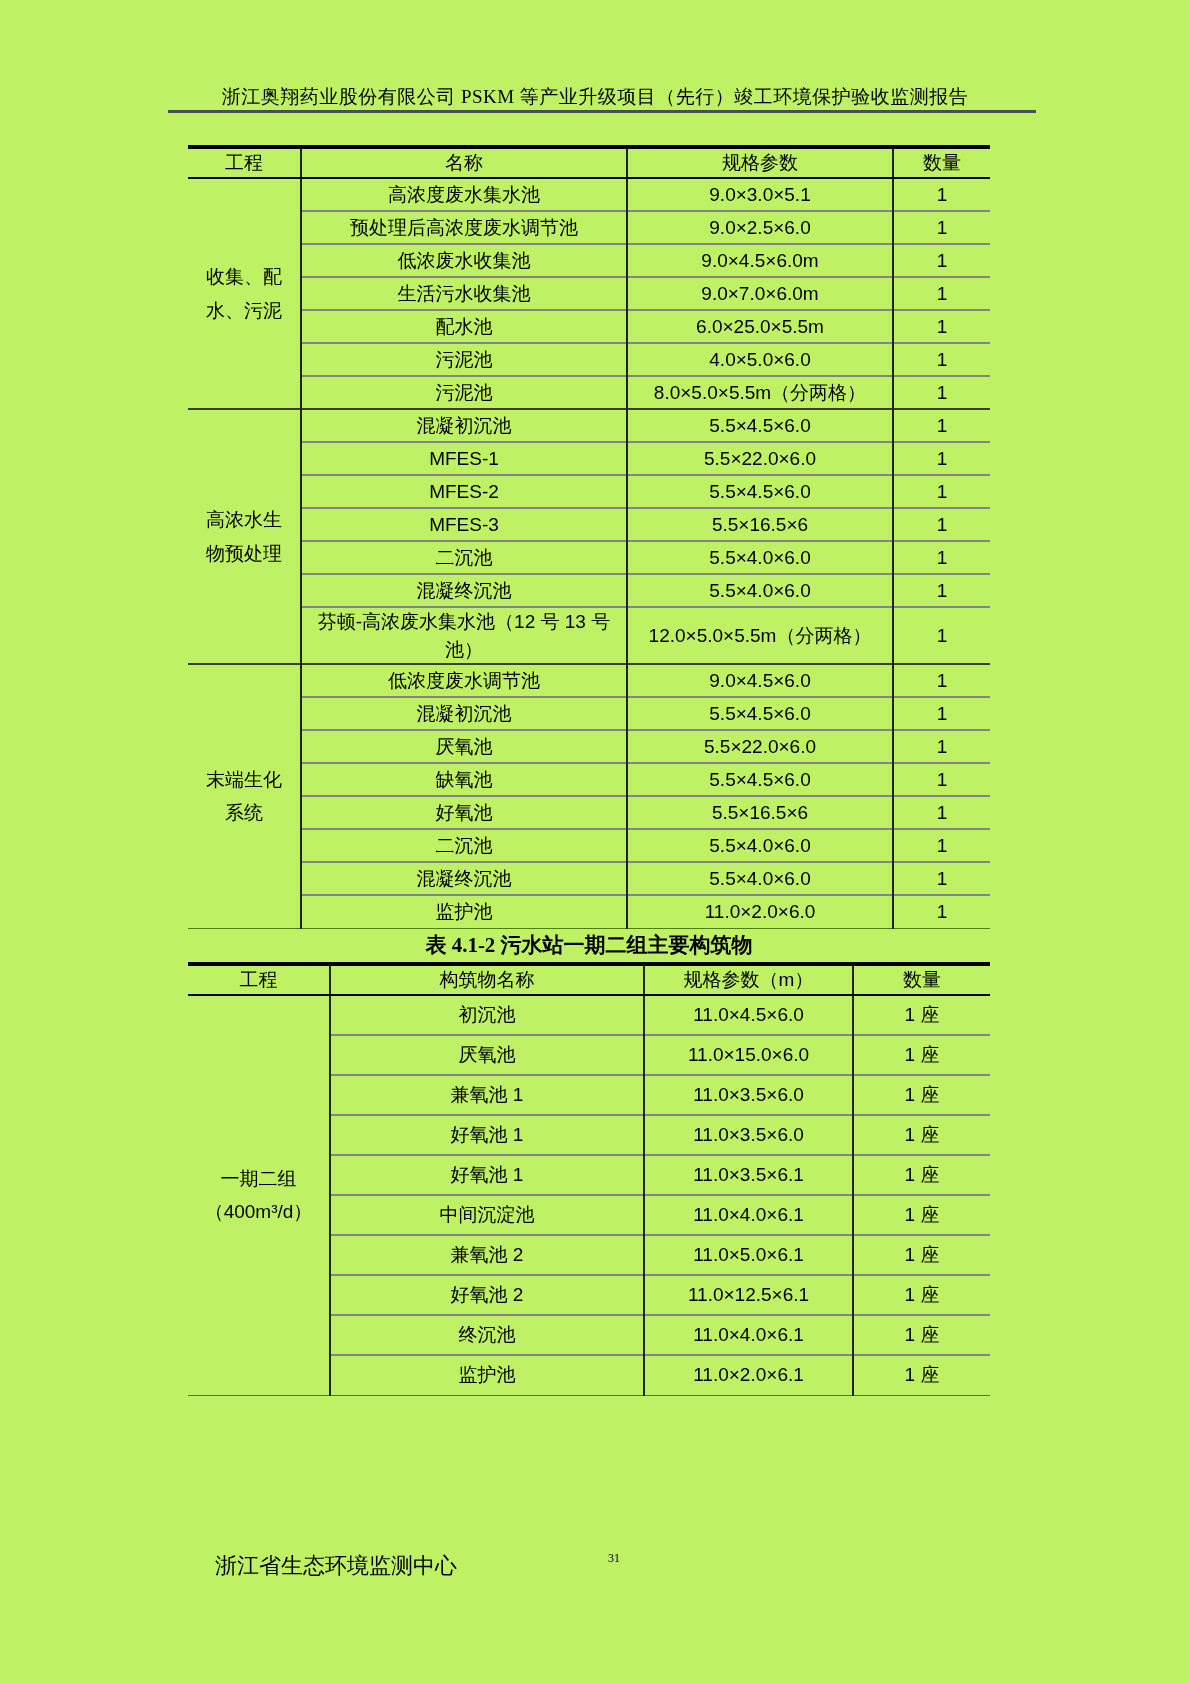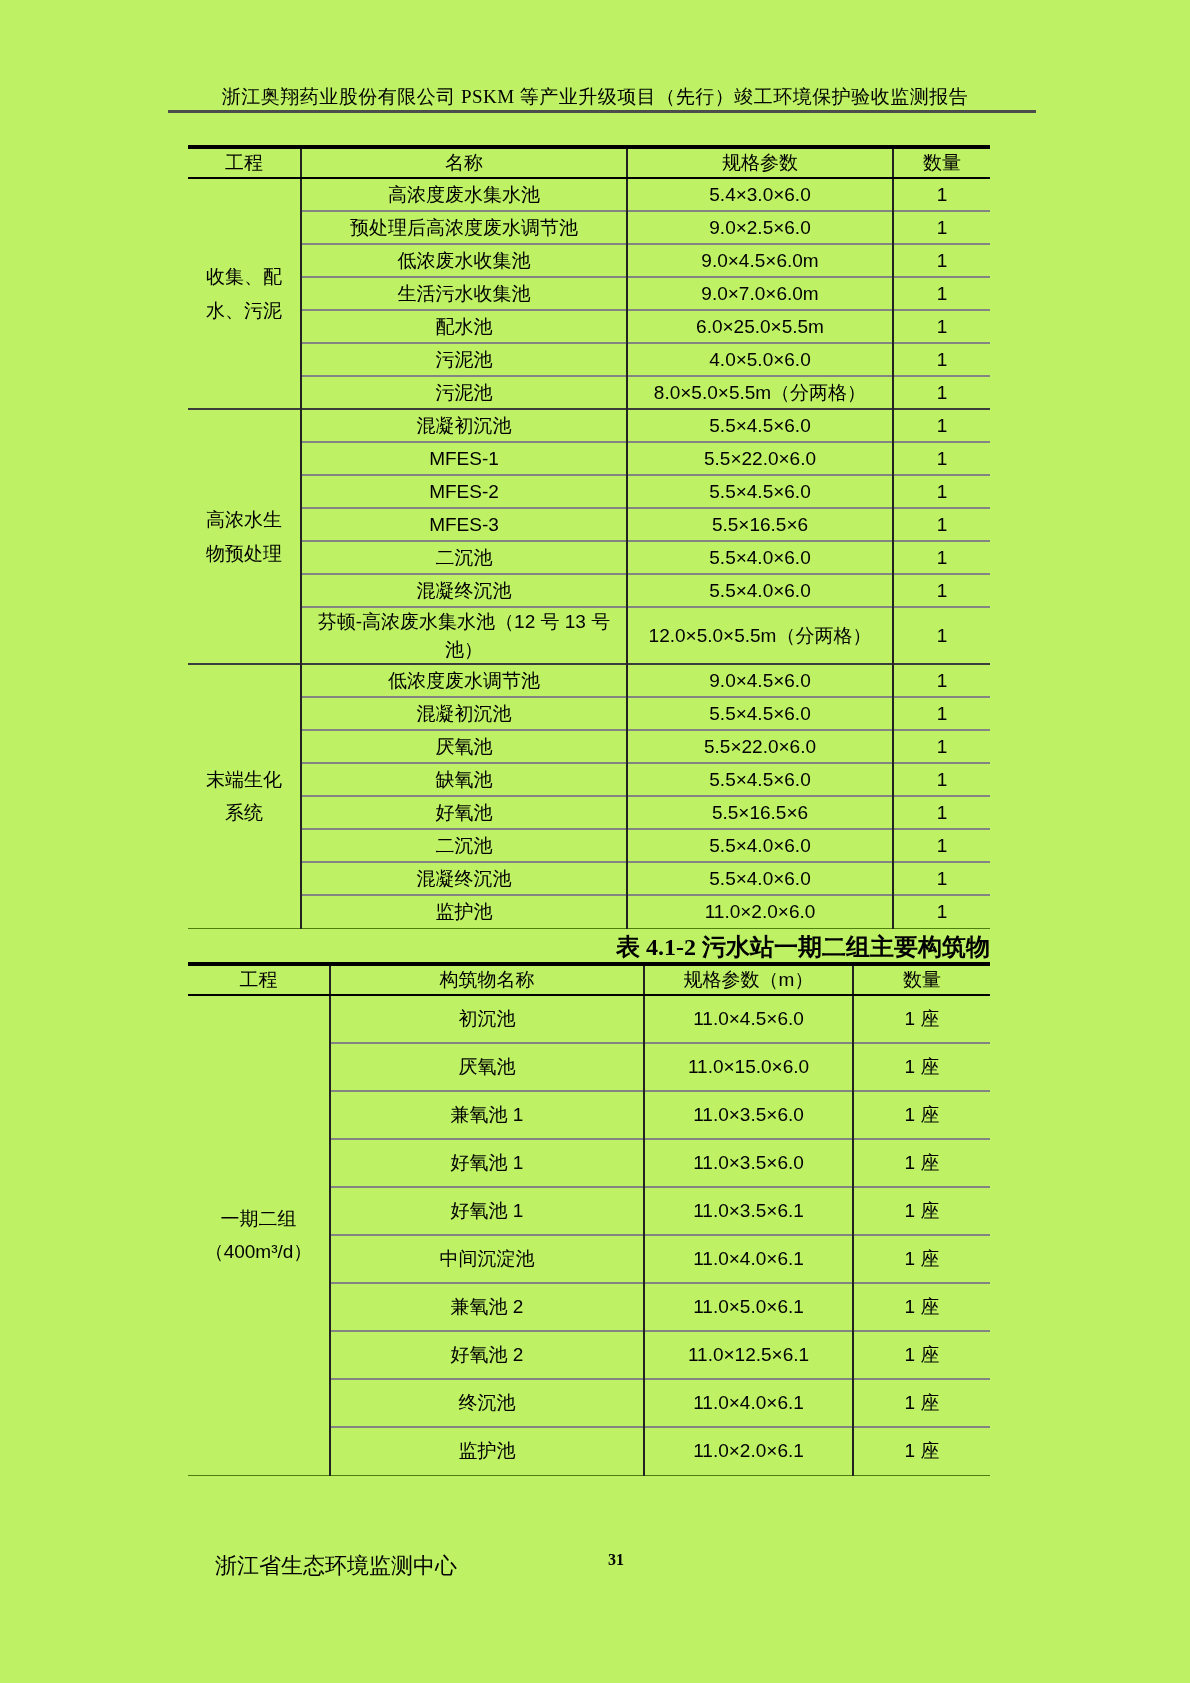--- a/index.html
+++ b/index.html
@@ -37,37 +37,37 @@
   .group-cell{ white-space:pre-line; line-height:1.75; }
 
   #table1{ left:188px; top:145px; width:802px; }
   #table1 tbody td{ height:33px; }
   #table1 tr.tall td{ height:55px; line-height:1.45; }
   #table1 .w1{ width:113px; } #table1 .w2{ width:326px; }
   #table1 .w3{ width:266px; } #table1 .w4{ width:97px; }
 
   .table2-title{
     position:absolute; left:188px; top:931px; width:802px;
-    text-align:right; font-weight:bold; font-size:24px;
+    text-align:center; font-weight:bold; font-size:21px;
     font-family:"Liberation Serif","DejaVu Serif",serif;
   }
 
   #table2{ left:188px; top:962px; width:802px; }
-  #table2 tbody td{ height:48px; }
+  #table2 tbody td{ height:40px; }
   #table2 .w1{ width:142px; } #table2 .w2{ width:314px; }
   #table2 .w3{ width:209px; } #table2 .w4{ width:137px; }
 
   .body-text{
     position:absolute; left:183px; top:1330px; width:800px;
     font-size:27px; line-height:64px; text-indent:54px;
     text-align:justify;
   }
 
   .footer-org{ position:absolute; left:215px; top:1551px; font-size:22px;text-align:center; }
-  .footer-page{ position:absolute; left:608px; top:1551px; font-size:16px;font-weight:bold; }
+  .footer-page{ position:absolute; left:608px; top:1551px; font-size:12px; }
 </style>
 </head>
 <body>
 
 <div class="page">
 
   <div class="header-title">浙江奥翔药业股份有限公司 PSKM 等产业升级项目（先行）竣工环境保护验收监测报告</div>
   <div class="header-rule"></div>
 
   <table id="table1" class="doc-table">
@@ -83,21 +83,21 @@
         <th class="v">名称</th>
         <th class="v">规格参数</th>
         <th class="v">数量</th>
       </tr>
     </thead>
     <tbody>
       <tr class="row-first">
         <td class="group-cell" rowspan="7">收集、配
 水、污泥</td>
         <td class="v">高浓度废水集水池</td>
-        <td class="v">5.4×3.0×6.0</td>
+        <td class="v">9.0×3.0×5.1</td>
         <td class="v">1</td>
       </tr>
       <tr>
         <td class="v">预处理后高浓度废水调节池</td>
         <td class="v">9.0×2.5×6.0</td>
         <td class="v">1</td>
       </tr>
       <tr>
         <td class="v">低浓废水收集池</td>
         <td class="v">9.0×4.5×6.0m</td>

